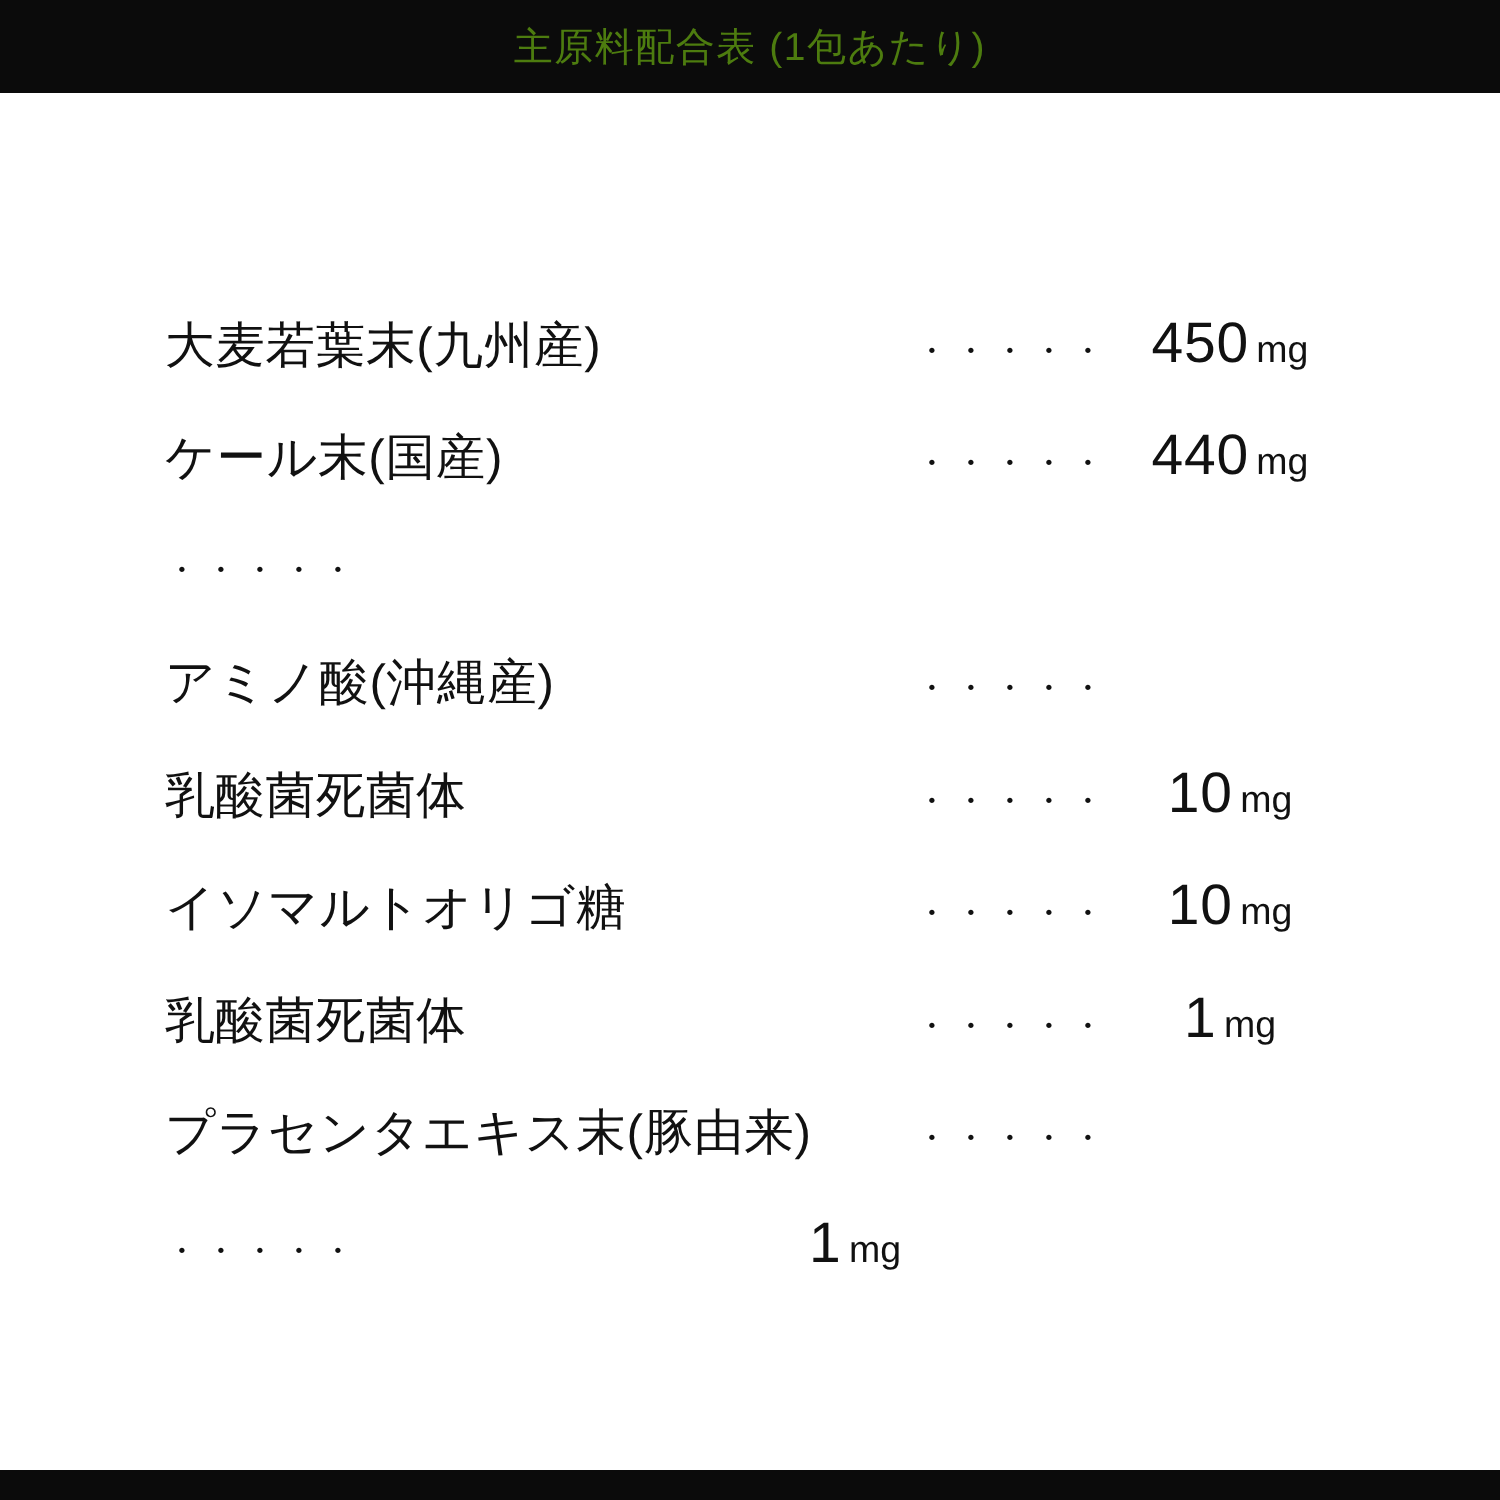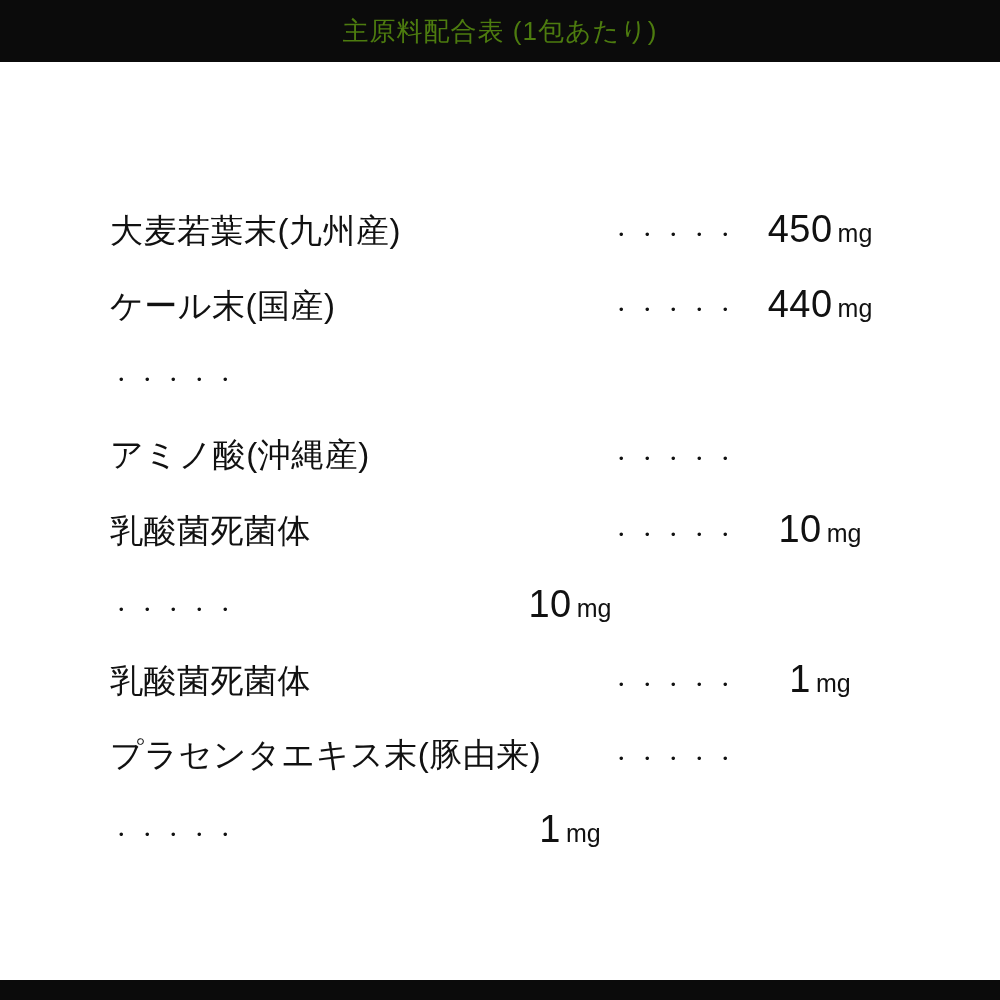--- a/index.html
+++ b/index.html
@@ -126,20 +126,21 @@
         <div class="row">
           <div class="ing-name">アミノ酸(沖縄産)</div>
           <div class="dots">・・・・・</div>
         </div>
         <div class="row">
           <div class="ing-name">乳酸菌死菌体</div>
           <div class="dots">・・・・・</div>
           <div class="amount"><span class="num">10</span><span class="unit">mg</span></div>
         </div>
         <div class="row">
+          <div class="ing-name">イソマルトオリゴ糖</div>
           <div class="dots">・・・・・</div>
           <div class="amount"><span class="num">10</span><span class="unit">mg</span></div>
         </div>
         <div class="row">
           <div class="ing-name">乳酸菌死菌体</div>
           <div class="dots">・・・・・</div>
           <div class="amount"><span class="num">1</span><span class="unit">mg</span></div>
         </div>
         <div class="row">
           <div class="ing-name">プラセンタエキス末(豚由来)</div>

